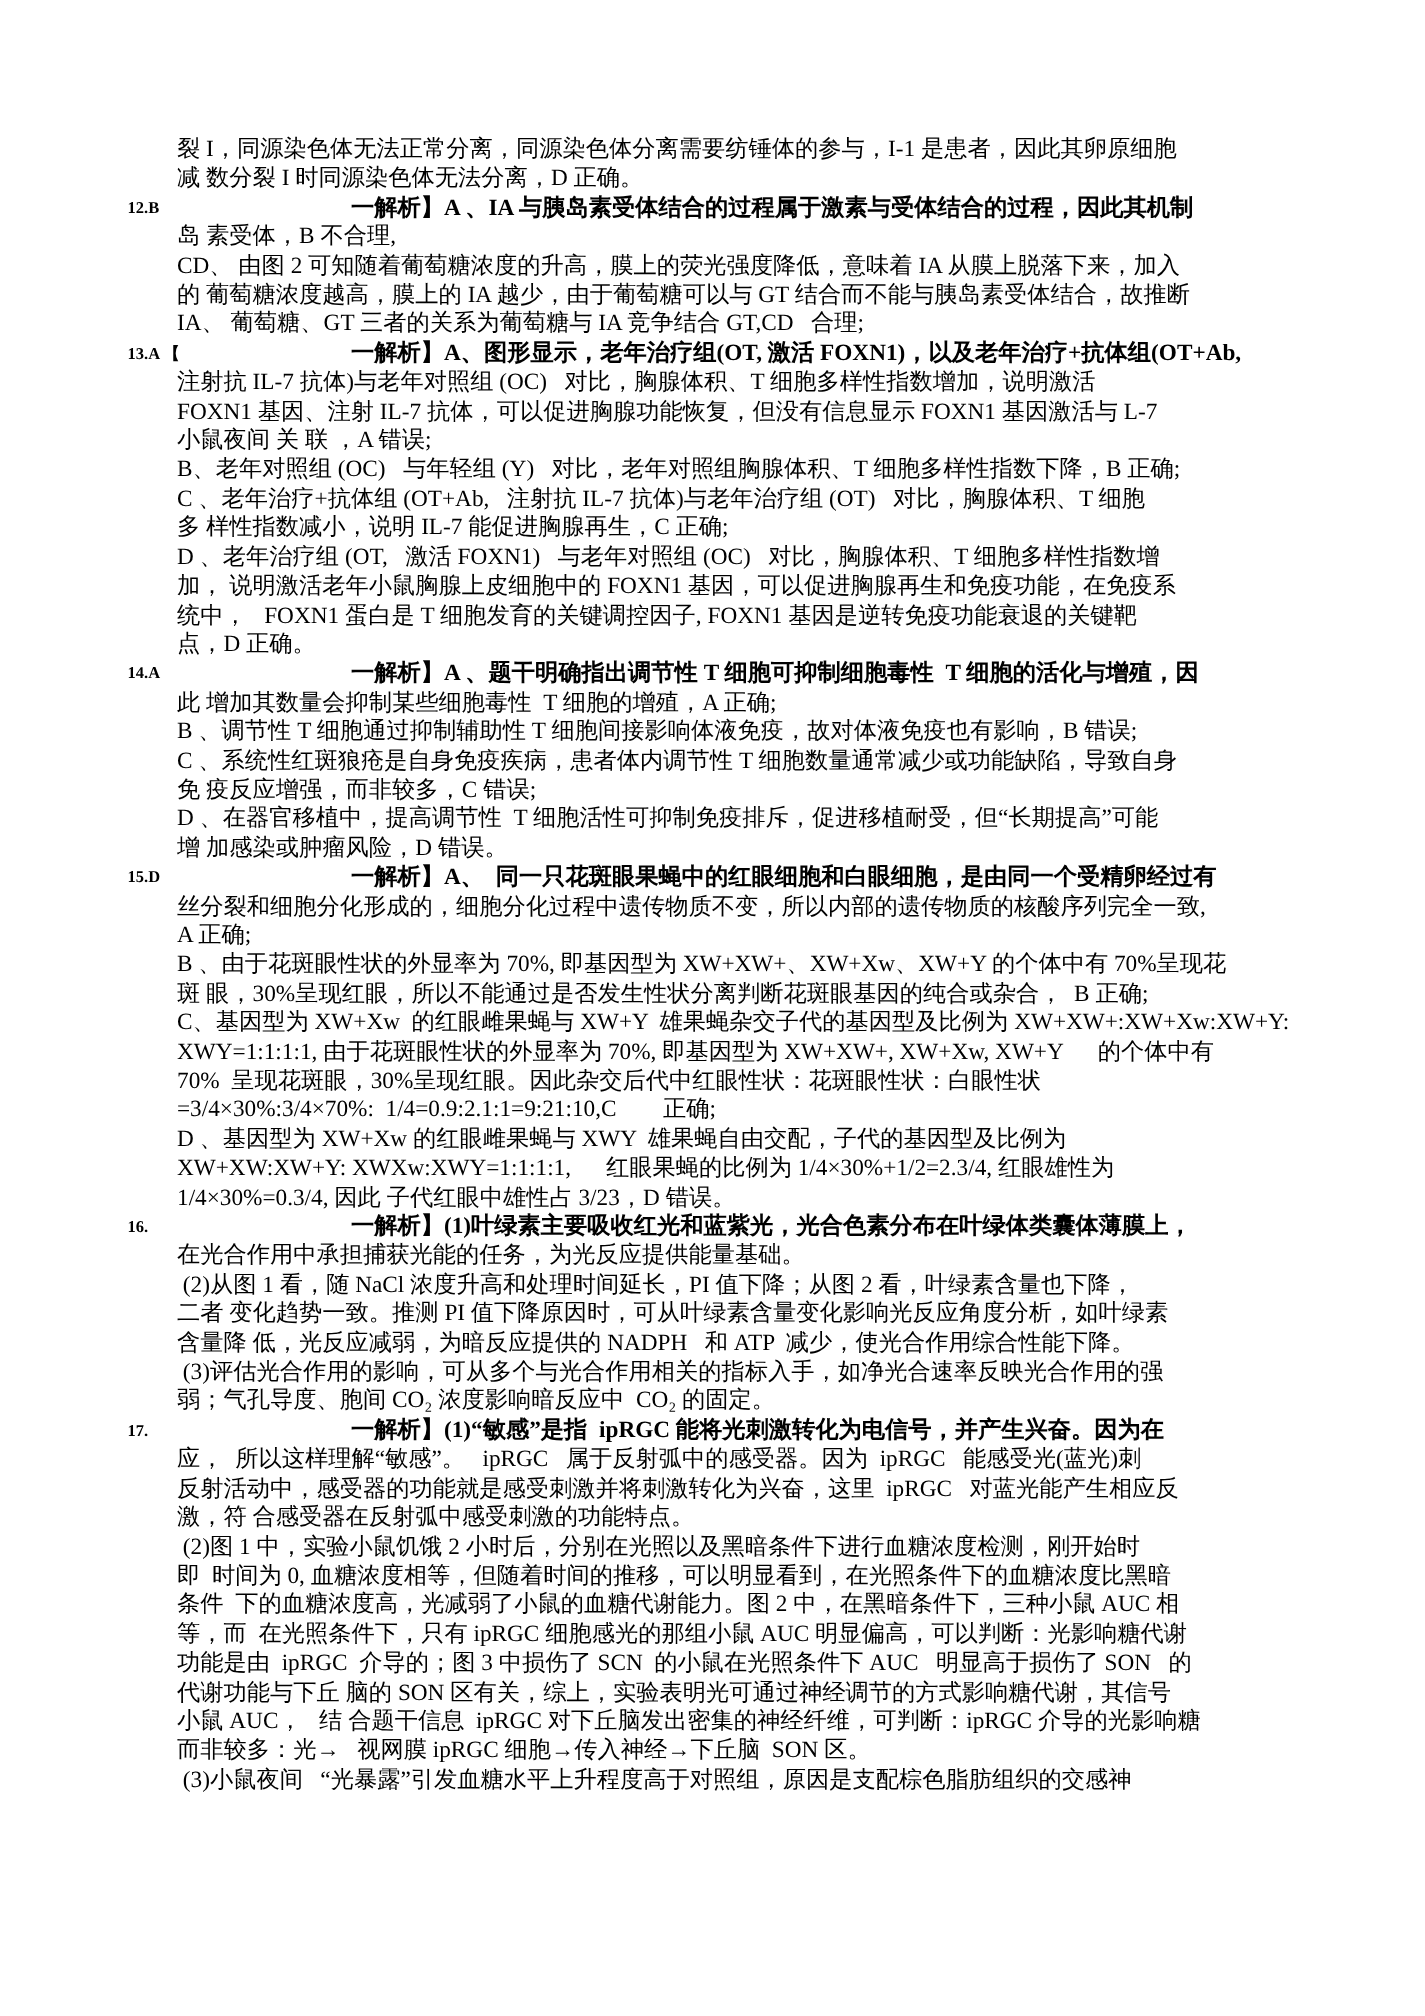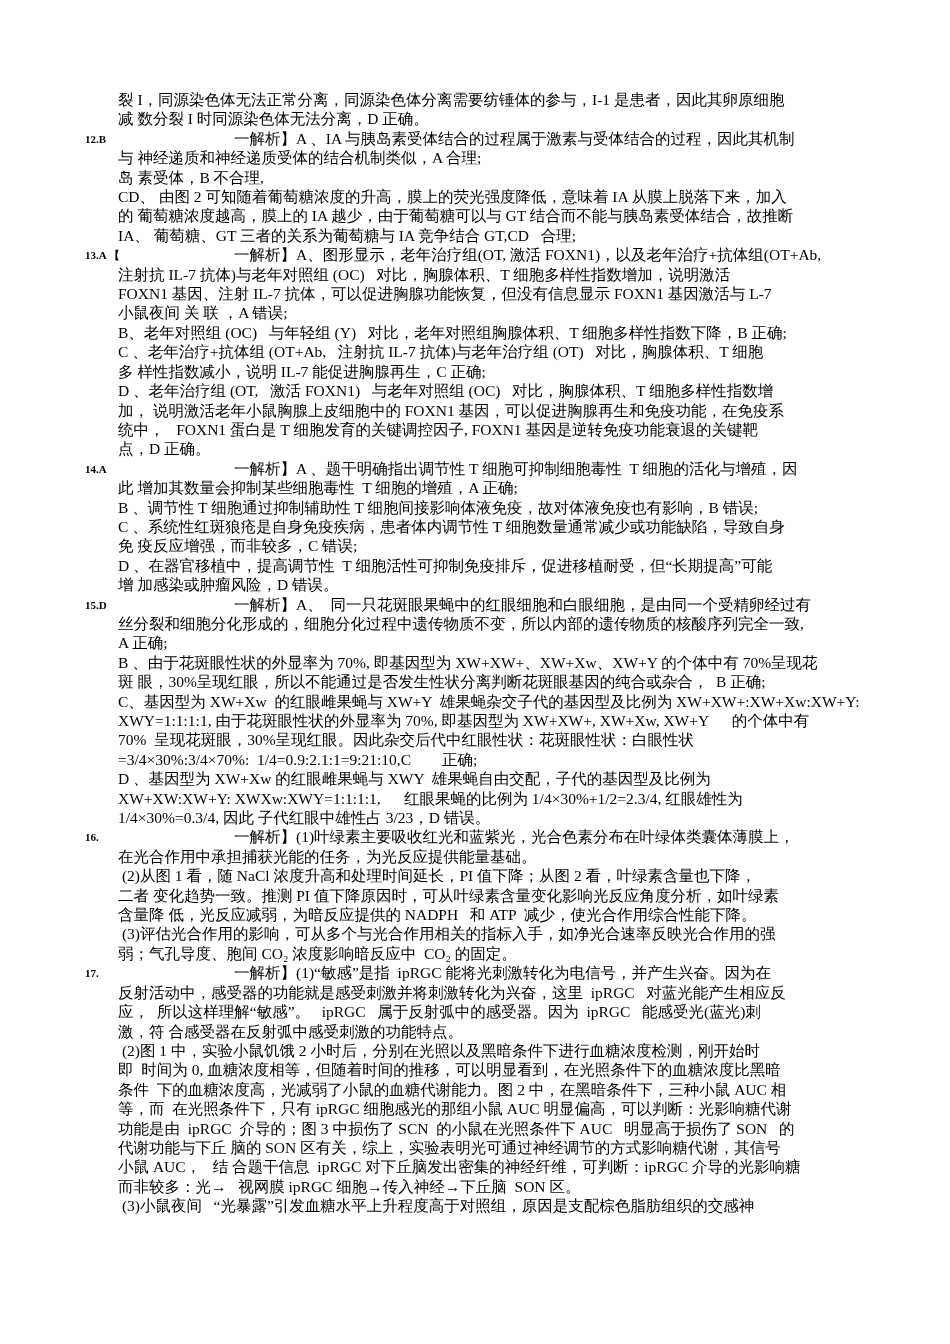--- a/index.html
+++ b/index.html
@@ -30,20 +30,21 @@
     width: 770px;
     font-size: 15.5px;
     line-height: 19.4px;
   }
   .line {
     white-space: pre;
     text-align: left;
   }
   .line.first {
     padding-left: 116px;
+    font-weight: bold;
   }
   .answer {
     position: relative;
   }
   .answer-num {
     position: absolute;
     left: -33px;
     top: 1px;
     font-weight: bold;
     font-size: 11px;
@@ -58,21 +59,20 @@
   <div class="content">
     <div id="intro-host">
         <div class="line">裂 I，同源染色体无法正常分离，同源染色体分离需要纺锤体的参与，I-1 是患者，因此其卵原细胞</div>
         <div class="line">减 数分裂 I 时同源染色体无法分离，D 正确。</div>
       </div>
     <div id="answers-host">
   <div class="answer">
     <span class="answer-num">12.B</span>
     <div class="answer-lines">
             <div class="line first">一解析】A 、IA 与胰岛素受体结合的过程属于激素与受体结合的过程，因此其机制</div>
-            <div class="line">与 神经递质和神经递质受体的结合机制类似，A 合理;</div>
             <div class="line">岛 素受体，B 不合理,</div>
             <div class="line">CD、 由图 2 可知随着葡萄糖浓度的升高，膜上的荧光强度降低，意味着 IA 从膜上脱落下来，加入</div>
             <div class="line">的 葡萄糖浓度越高，膜上的 IA 越少，由于葡萄糖可以与 GT 结合而不能与胰岛素受体结合，故推断</div>
             <div class="line">IA、 葡萄糖、GT 三者的关系为葡萄糖与 IA 竞争结合 GT,CD   合理;</div>
           </div>
   </div>
 
   <div class="answer">
     <span class="answer-num">13.A 【</span>
     <div class="answer-lines">
@@ -131,22 +131,22 @@
             <div class="line">含量降 低，光反应减弱，为暗反应提供的 NADPH   和 ATP  减少，使光合作用综合性能下降。</div>
             <div class="line"> (3)评估光合作用的影响，可从多个与光合作用相关的指标入手，如净光合速率反映光合作用的强</div>
             <div class="line">弱；气孔导度、胞间 CO₂ 浓度影响暗反应中  CO₂ 的固定。</div>
           </div>
   </div>
 
   <div class="answer">
     <span class="answer-num">17.</span>
     <div class="answer-lines">
             <div class="line first">一解析】(1)“敏感”是指  ipRGC 能将光刺激转化为电信号，并产生兴奋。因为在</div>
+            <div class="line">应，  所以这样理解“敏感”。   ipRGC   属于反射弧中的感受器。因为  ipRGC   能感受光(蓝光)刺</div>
             <div class="line">反射活动中，感受器的功能就是感受刺激并将刺激转化为兴奋，这里  ipRGC   对蓝光能产生相应反</div>
-            <div class="line">应，  所以这样理解“敏感”。   ipRGC   属于反射弧中的感受器。因为  ipRGC   能感受光(蓝光)刺</div>
             <div class="line">激，符 合感受器在反射弧中感受刺激的功能特点。</div>
             <div class="line"> (2)图 1 中，实验小鼠饥饿 2 小时后，分别在光照以及黑暗条件下进行血糖浓度检测，刚开始时</div>
             <div class="line">即  时间为 0, 血糖浓度相等，但随着时间的推移，可以明显看到，在光照条件下的血糖浓度比黑暗</div>
             <div class="line">条件  下的血糖浓度高，光减弱了小鼠的血糖代谢能力。图 2 中，在黑暗条件下，三种小鼠 AUC 相</div>
             <div class="line">等，而  在光照条件下，只有 ipRGC 细胞感光的那组小鼠 AUC 明显偏高，可以判断：光影响糖代谢</div>
             <div class="line">功能是由  ipRGC  介导的；图 3 中损伤了 SCN  的小鼠在光照条件下 AUC   明显高于损伤了 SON   的</div>
             <div class="line">代谢功能与下丘 脑的 SON 区有关，综上，实验表明光可通过神经调节的方式影响糖代谢，其信号</div>
             <div class="line">小鼠 AUC，   结 合题干信息  ipRGC 对下丘脑发出密集的神经纤维，可判断：ipRGC 介导的光影响糖</div>
             <div class="line">而非较多：光→   视网膜 ipRGC 细胞→传入神经→下丘脑  SON 区。</div>
             <div class="line"> (3)小鼠夜间   “光暴露”引发血糖水平上升程度高于对照组，原因是支配棕色脂肪组织的交感神</div>

